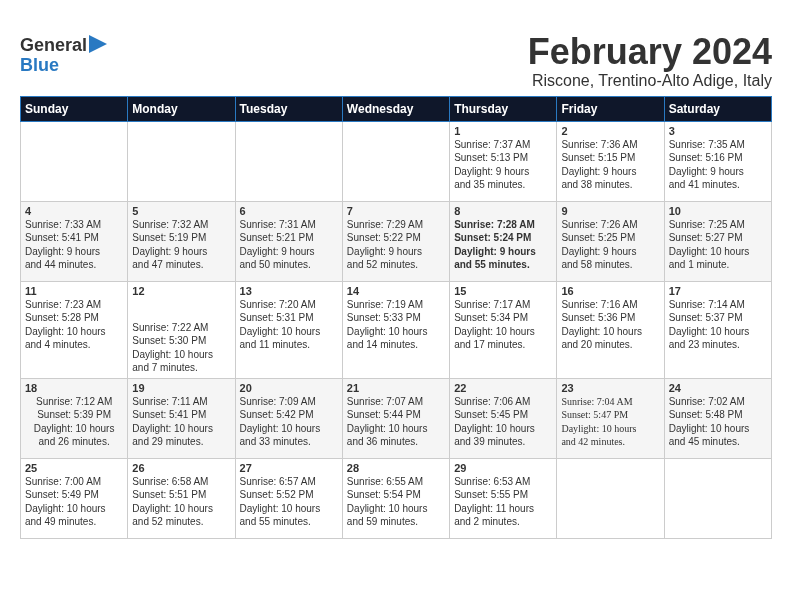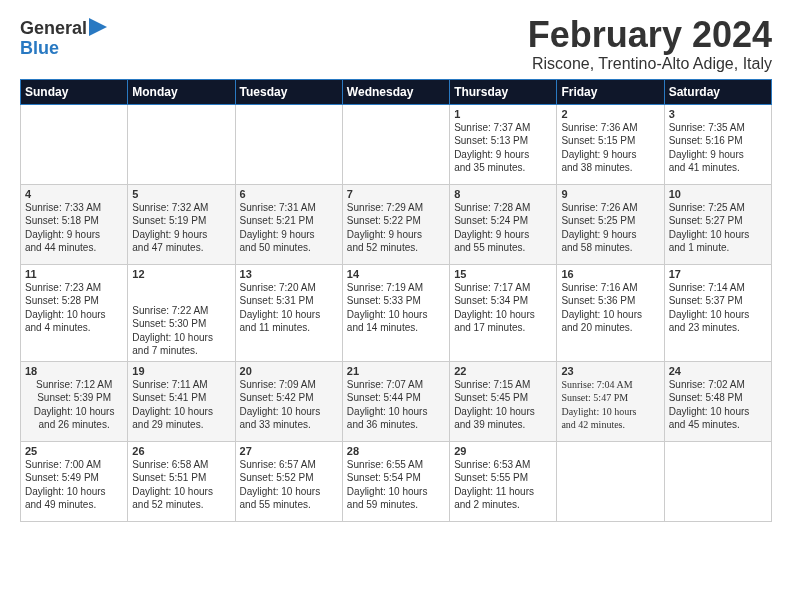--- a/index.html
+++ b/index.html
@@ -12,20 +12,21 @@
     }
     .page {
       width: 792px;
       padding: 15px 20px 10px 20px;
     }
     .header-area {
       display: flex;
       align-items: flex-start;
       justify-content: space-between;
       margin-bottom: 6px;
+      margin-top: 17px;
     }
     .logo {
       display: flex;
       align-items: center;
       margin-top: 4px;
     }
     .logo-text {
       font-size: 18px;
       font-weight: bold;
       color: #333;
@@ -150,21 +151,21 @@
             <div class="day-info" style="white-space: pre-line;">Sunrise: 7:35 AM
 Sunset: 5:16 PM
 Daylight: 9 hours
 and 41 minutes.</div>
           </td>
         </tr>
         <tr>
           <td>
             <div class="day-number">4</div>
             <div class="day-info" style="white-space: pre-line;">Sunrise: 7:33 AM
-Sunset: 5:18 PM
+Sunset: 5:41 PM
 Daylight: 9 hours
 and 44 minutes.</div>
           </td>
           <td>
             <div class="day-number">5</div>
             <div class="day-info" style="white-space: pre-line;">Sunrise: 7:32 AM
 Sunset: 5:19 PM
 Daylight: 9 hours
 and 47 minutes.</div>
           </td>
@@ -177,21 +178,21 @@
           </td>
           <td>
             <div class="day-number">7</div>
             <div class="day-info" style="white-space: pre-line;">Sunrise: 7:29 AM
 Sunset: 5:22 PM
 Daylight: 9 hours
 and 52 minutes.</div>
           </td>
           <td>
             <div class="day-number">8</div>
-            <div class="day-info" style="white-space: pre-line;">Sunrise: 7:28 AM
+            <div class="day-info" style="white-space: pre-line; font-weight: bold;">Sunrise: 7:28 AM
 Sunset: 5:24 PM
 Daylight: 9 hours
 and 55 minutes.</div>
           </td>
           <td>
             <div class="day-number">9</div>
             <div class="day-info" style="white-space: pre-line;">Sunrise: 7:26 AM
 Sunset: 5:25 PM
 Daylight: 9 hours
 and 58 minutes.</div>
@@ -279,21 +280,21 @@
           </td>
           <td>
             <div class="day-number">21</div>
             <div class="day-info" style="white-space: pre-line;">Sunrise: 7:07 AM
 Sunset: 5:44 PM
 Daylight: 10 hours
 and 36 minutes.</div>
           </td>
           <td>
             <div class="day-number">22</div>
-            <div class="day-info" style="white-space: pre-line;">Sunrise: 7:15 AM
+            <div class="day-info" style="white-space: pre-line;">Sunrise: 7:06 AM
 Sunset: 5:45 PM
 Daylight: 10 hours
 and 39 minutes.</div>
           </td>
           <td>
             <div class="day-number">23</div>
             <div class="day-info" style="white-space: pre-line; font-family: Liberation Serif, serif;">Sunrise: 7:04 AM
 Sunset: 5:47 PM
 Daylight: 10 hours
 and 42 minutes.</div>

